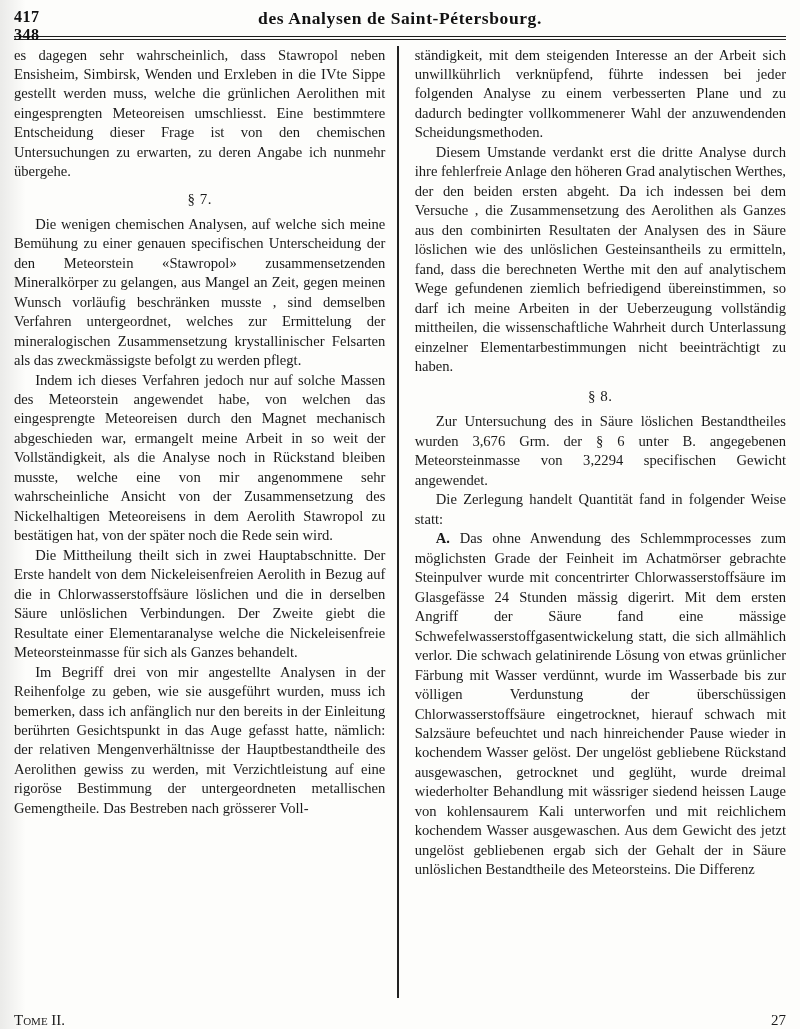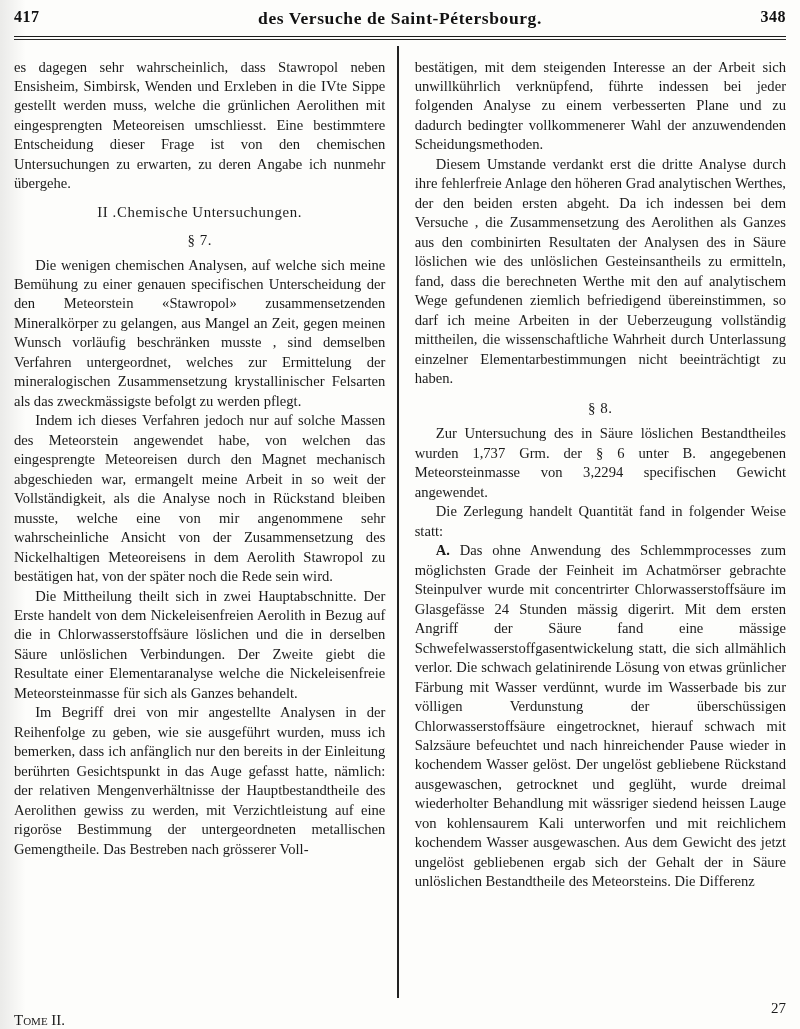--- a/index.html
+++ b/index.html
@@ -25,20 +25,21 @@
     background-image:
       radial-gradient(circle at 12% 30%, rgba(0,0,0,0.018) 0 1px, transparent 1px),
       radial-gradient(circle at 65% 70%, rgba(0,0,0,0.015) 0 1px, transparent 1px);
   }
   .header {
     position: relative;
     height: 26px;
     display: flex;
     align-items: flex-start;
     justify-content: space-between;
+    flex-direction: column;
   }
   .folio {
     font-family: "Liberation Serif", serif;
     font-weight: bold;
     font-size: 16px;
     letter-spacing: 0.5px;
     color: #111;
   }
   .running-title {
     position: absolute;
@@ -88,21 +89,20 @@
     background: #222;
     margin: 0 2px;
     align-self: stretch;
   }
   p {
     margin: 0;
     text-indent: 1.45em;
   }
   p.noindent {
     text-indent: 0;
-    margin-top: 12px;
   }
   .head-center {
     text-align: center;
     text-indent: 0;
     margin: 9px 0 6px 0;
     font-size: 14.8px;
     letter-spacing: 0.6px;
   }
   .sec-center {
     text-align: center;
@@ -124,21 +124,21 @@
   }
   .foot-left {
     position: absolute;
     left: 0;
     bottom: 0;
     font-variant: small-caps;
   }
   .foot-right {
     position: absolute;
     right: 0;
-    bottom: 12px;
+    bottom: 0;
     margin-left: 6px;
   }
   
   .edge-shade {
     position: absolute;
     top: 0;
     left: 0;
     width: 26px;
     height: 100%;
     background: linear-gradient(to right, rgba(0,0,0,0.075), rgba(0,0,0,0));
@@ -147,50 +147,49 @@
   b, .bold { font-weight: bold; }
 </style>
 </head>
 <body>
 
 <div class="page">
   <div class="edge-shade"></div>
 
   <div class="header">
     <div class="folio">417</div>
-    <div class="running-title">des Versuche de Saint-Pétersbourg.</div>
+    <div class="running-title">des Analysen de Saint-Pétersbourg.</div>
     <div class="folio">348</div>
   </div>
   <hr class="rule">
   <hr class="rule thin">
 
   <div class="body-area">
 
     <div class="col left">
       <p class="noindent">es dagegen sehr wahrscheinlich, dass Stawropol neben Ensisheim, Simbirsk, Wenden und Erxleben in die IVte Sippe gestellt werden muss, welche die grünlichen Aerolithen mit eingesprengten Meteoreisen umschliesst. Eine bestimmtere Entscheidung dieser Frage ist von den chemischen Untersuchungen zu erwarten, zu deren Angabe ich nunmehr übergehe.</p>
 
-      <p class="head-center">II .Chemische Untersuchungen.</p>
 
       <p class="sec-center">§ 7.</p>
 
       <p>Die wenigen chemischen Analysen, auf welche sich meine Bemühung zu einer genauen specifischen Unterscheidung der den Meteorstein «Stawropol» zusammensetzenden Mineralkörper zu gelangen, aus Mangel an Zeit, gegen meinen Wunsch vorläufig beschränken musste , sind demselben Verfahren untergeordnet, welches zur Ermittelung der mineralogischen Zusammensetzung krystallinischer Felsarten als das zweckmässigste befolgt zu werden pflegt.</p>
       <p>Indem ich dieses Verfahren jedoch nur auf solche Massen des Meteorstein angewendet habe, von welchen das eingesprengte Meteoreisen durch den Magnet mechanisch abgeschieden war, ermangelt meine Arbeit in so weit der Vollständigkeit, als die Analyse noch in Rückstand bleiben musste, welche eine von mir angenommene sehr wahrscheinliche Ansicht von der Zusammensetzung des Nickelhaltigen Meteoreisens in dem Aerolith Stawropol zu bestätigen hat, von der später noch die Rede sein wird.</p>
       <p>Die Mittheilung theilt sich in zwei Hauptabschnitte. Der Erste handelt von dem Nickeleisenfreien Aerolith in Bezug auf die in Chlorwasserstoffsäure löslichen und die in derselben Säure unlöslichen Verbindungen. Der Zweite giebt die Resultate einer Elementaranalyse welche die Nickeleisenfreie Meteorsteinmasse für sich als Ganzes behandelt.</p>
       <p>Im Begriff drei von mir angestellte Analysen in der Reihenfolge zu geben, wie sie ausgeführt wurden, muss ich bemerken, dass ich anfänglich nur den bereits in der Einleitung berührten Gesichtspunkt in das Auge gefasst hatte, nämlich: der relativen Mengenverhältnisse der Hauptbestandtheile des Aerolithen gewiss zu werden, mit Verzichtleistung auf eine rigoröse Bestimmung der untergeordneten metallischen Gemengtheile. Das Bestreben nach grösserer Voll-</p>
     </div>
 
     <div class="divider"></div>
 
     <div class="col right">
-      <p class="noindent">bestätigen, mit dem steigenden Interesse an der Arbeit sich unwillkührlich verknüpfend, führte indessen bei jeder folgenden Analyse zu einem verbesserten Plane und zu dadurch bedingter vollkommenerer Wahl der anzuwendenden Scheidungsmethoden.</p>
+      <p class="noindent">ständigkeit, mit dem steigenden Interesse an der Arbeit sich unwillkührlich verknüpfend, führte indessen bei jeder folgenden Analyse zu einem verbesserten Plane und zu dadurch bedingter vollkommenerer Wahl der anzuwendenden Scheidungsmethoden.</p>
       <p>Diesem Umstande verdankt erst die dritte Analyse durch ihre fehlerfreie Anlage den höheren Grad analytischen Werthes, der den beiden ersten abgeht. Da ich indessen bei dem Versuche , die Zusammensetzung des Aerolithen als Ganzes aus den combinirten Resultaten der Analysen des in Säure löslichen wie des unlöslichen Gesteinsantheils zu ermitteln, fand, dass die berechneten Werthe mit den auf analytischem Wege gefundenen ziemlich befriedigend übereinstimmen, so darf ich meine Arbeiten in der Ueberzeugung vollständig mittheilen, die wissenschaftliche Wahrheit durch Unterlassung einzelner Elementarbestimmungen nicht beeinträchtigt zu haben.</p>
 
       <p class="sec-center tight">§ 8.</p>
 
-      <p>Zur Untersuchung des in Säure löslichen Bestandtheiles wurden 1,737 Grm. der § 6 unter B. angegebenen Meteorsteinmasse von 3,2294 specifischen Gewicht angewendet.</p>
+      <p>Zur Untersuchung des in Säure löslichen Bestandtheiles wurden 3,676 Grm. der § 6 unter B. angegebenen Meteorsteinmasse von 3,2294 specifischen Gewicht angewendet.</p>
       <p>Die Zerlegung handelt Quantität fand in folgender Weise statt:</p>
       <p><span class="bold">A.</span><span> Das ohne Anwendung des Schlemmprocesses zum möglichsten Grade der Feinheit im Achatmörser gebrachte Steinpulver wurde mit concentrirter Chlorwasserstoffsäure im Glasgefässe 24 Stunden mässig digerirt. Mit dem ersten Angriff der Säure fand eine mässige Schwefelwasserstoffgasentwickelung statt, die sich allmählich verlor. Die schwach gelatinirende Lösung von etwas grünlicher Färbung mit Wasser verdünnt, wurde im Wasserbade bis zur völligen Verdunstung der überschüssigen Chlorwasserstoffsäure eingetrocknet, hierauf schwach mit Salzsäure befeuchtet und nach hinreichender Pause wieder in kochendem Wasser gelöst. Der ungelöst gebliebene Rückstand ausgewaschen, getrocknet und geglüht, wurde dreimal wiederholter Behandlung mit wässriger siedend heissen Lauge von kohlensaurem Kali unterworfen und mit reichlichem kochendem Wasser ausgewaschen. Aus dem Gewicht des jetzt ungelöst gebliebenen ergab sich der Gehalt der in Säure unlöslichen Bestandtheile des Meteorsteins. Die Differenz</span></p>
     </div>
   </div>
 
   <div class="footline">
     <span class="foot-left">Tome II.</span>
     <span class="foot-right">27</span>
   </div>
 </div>

